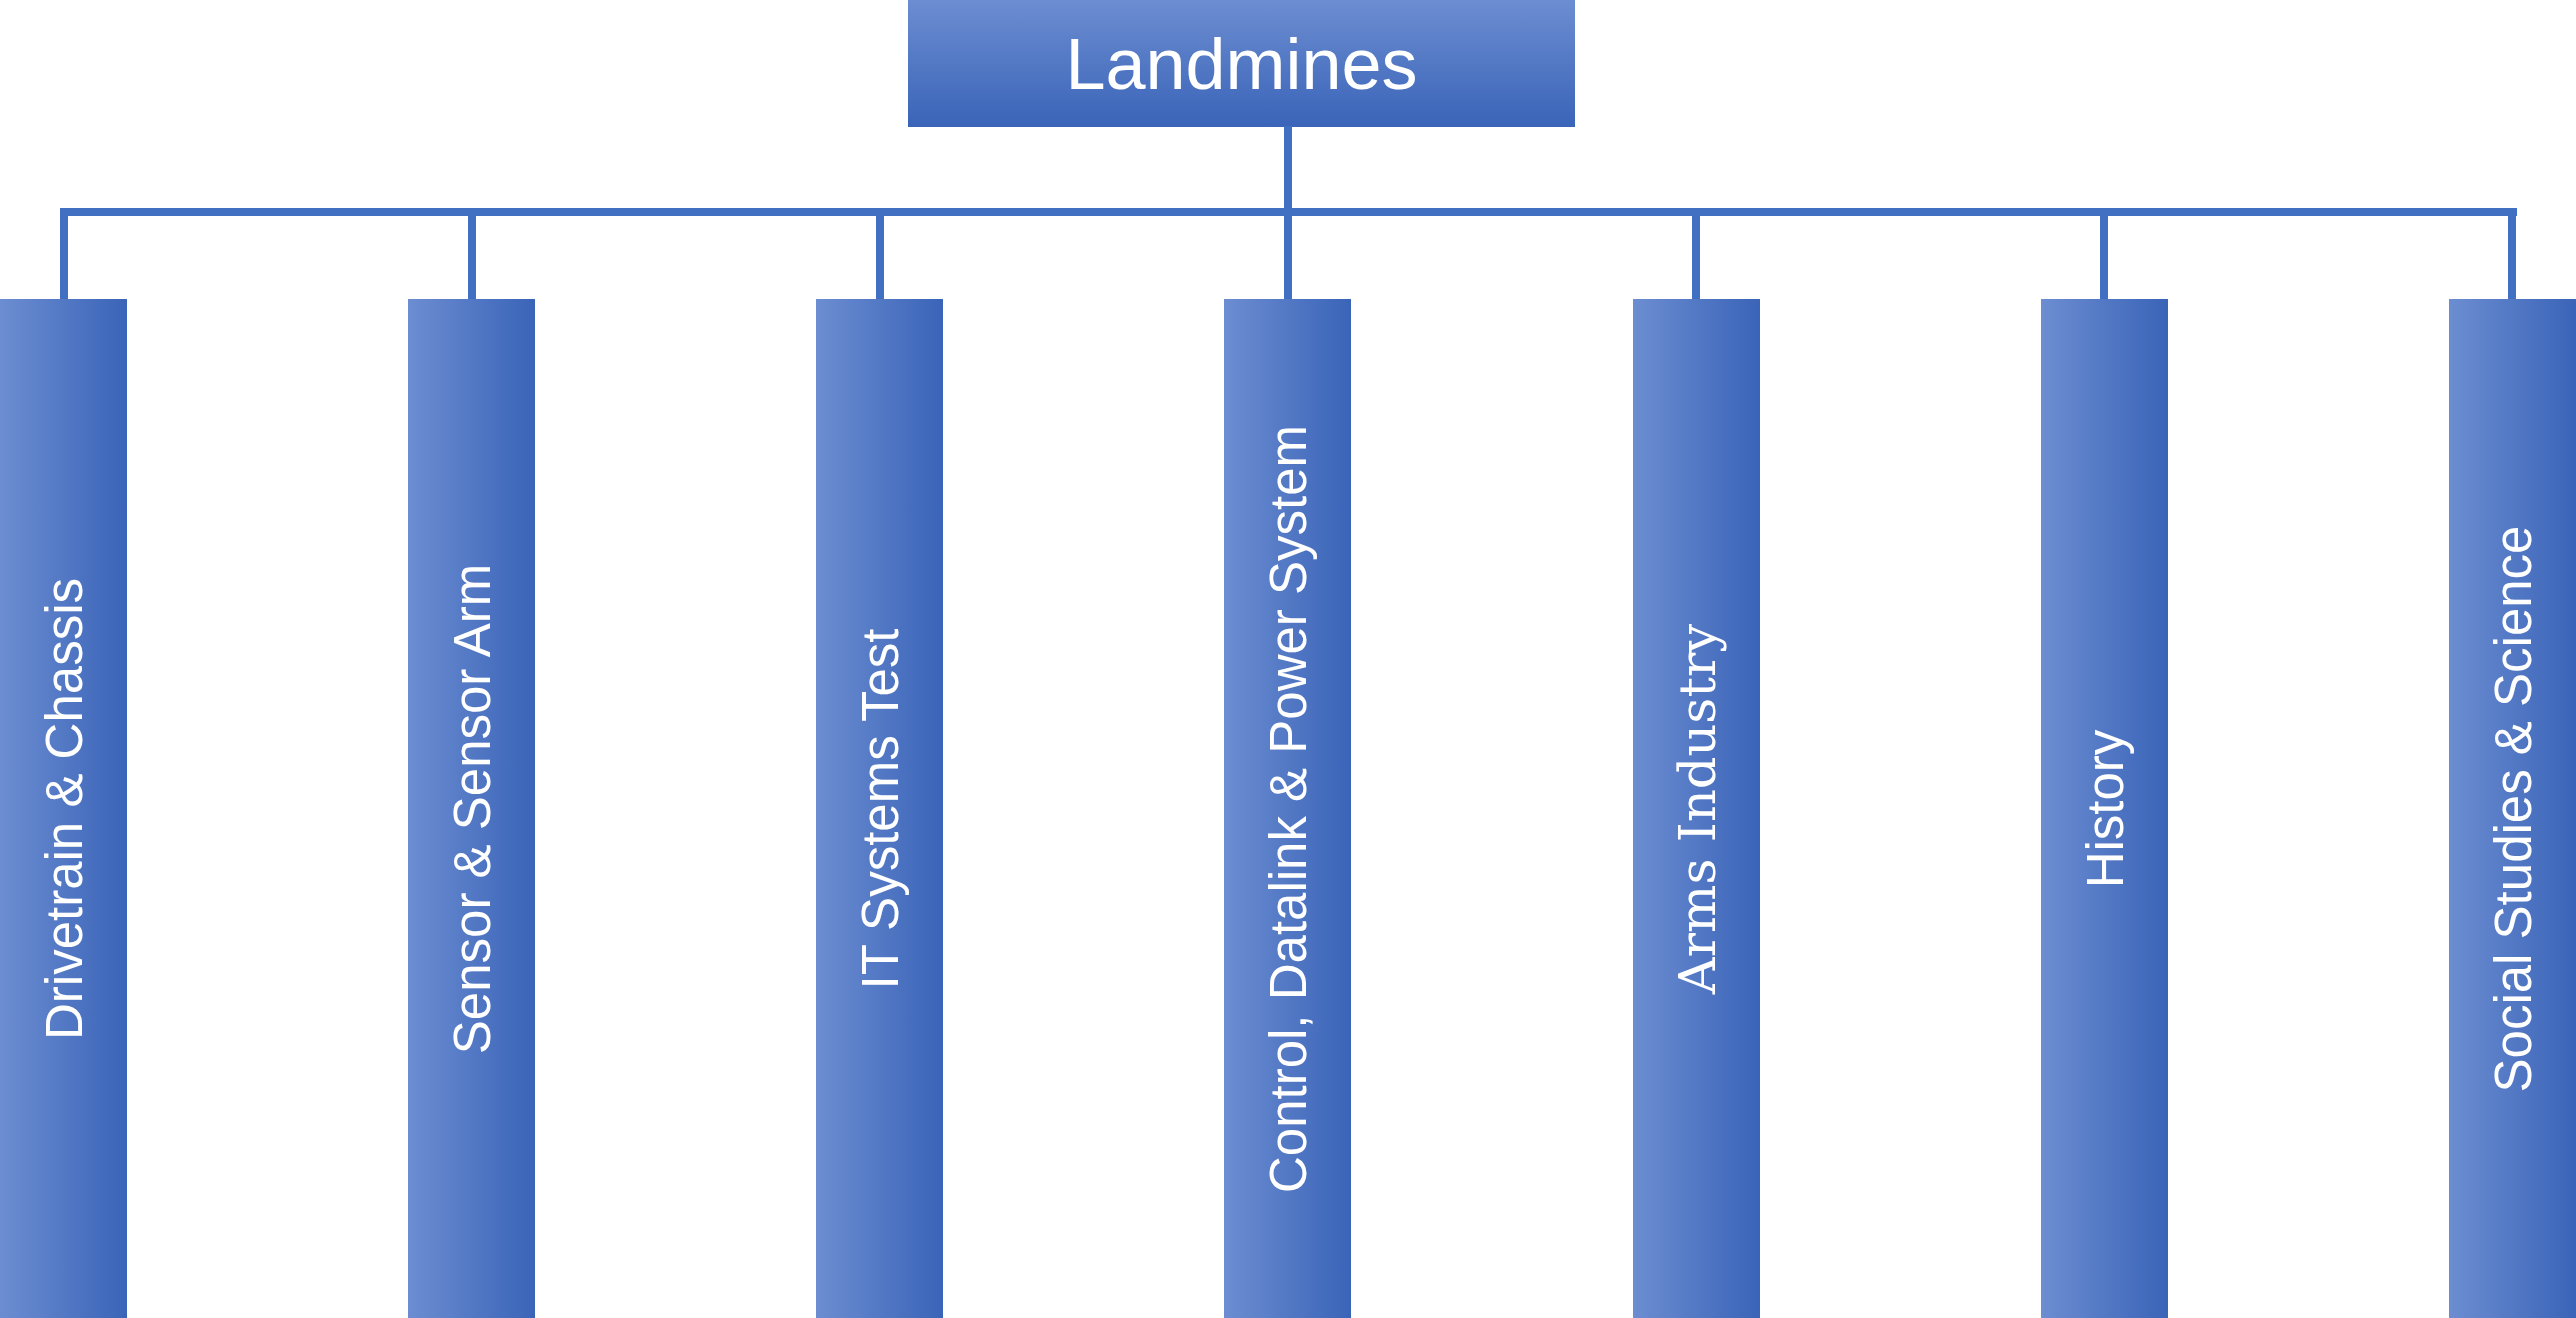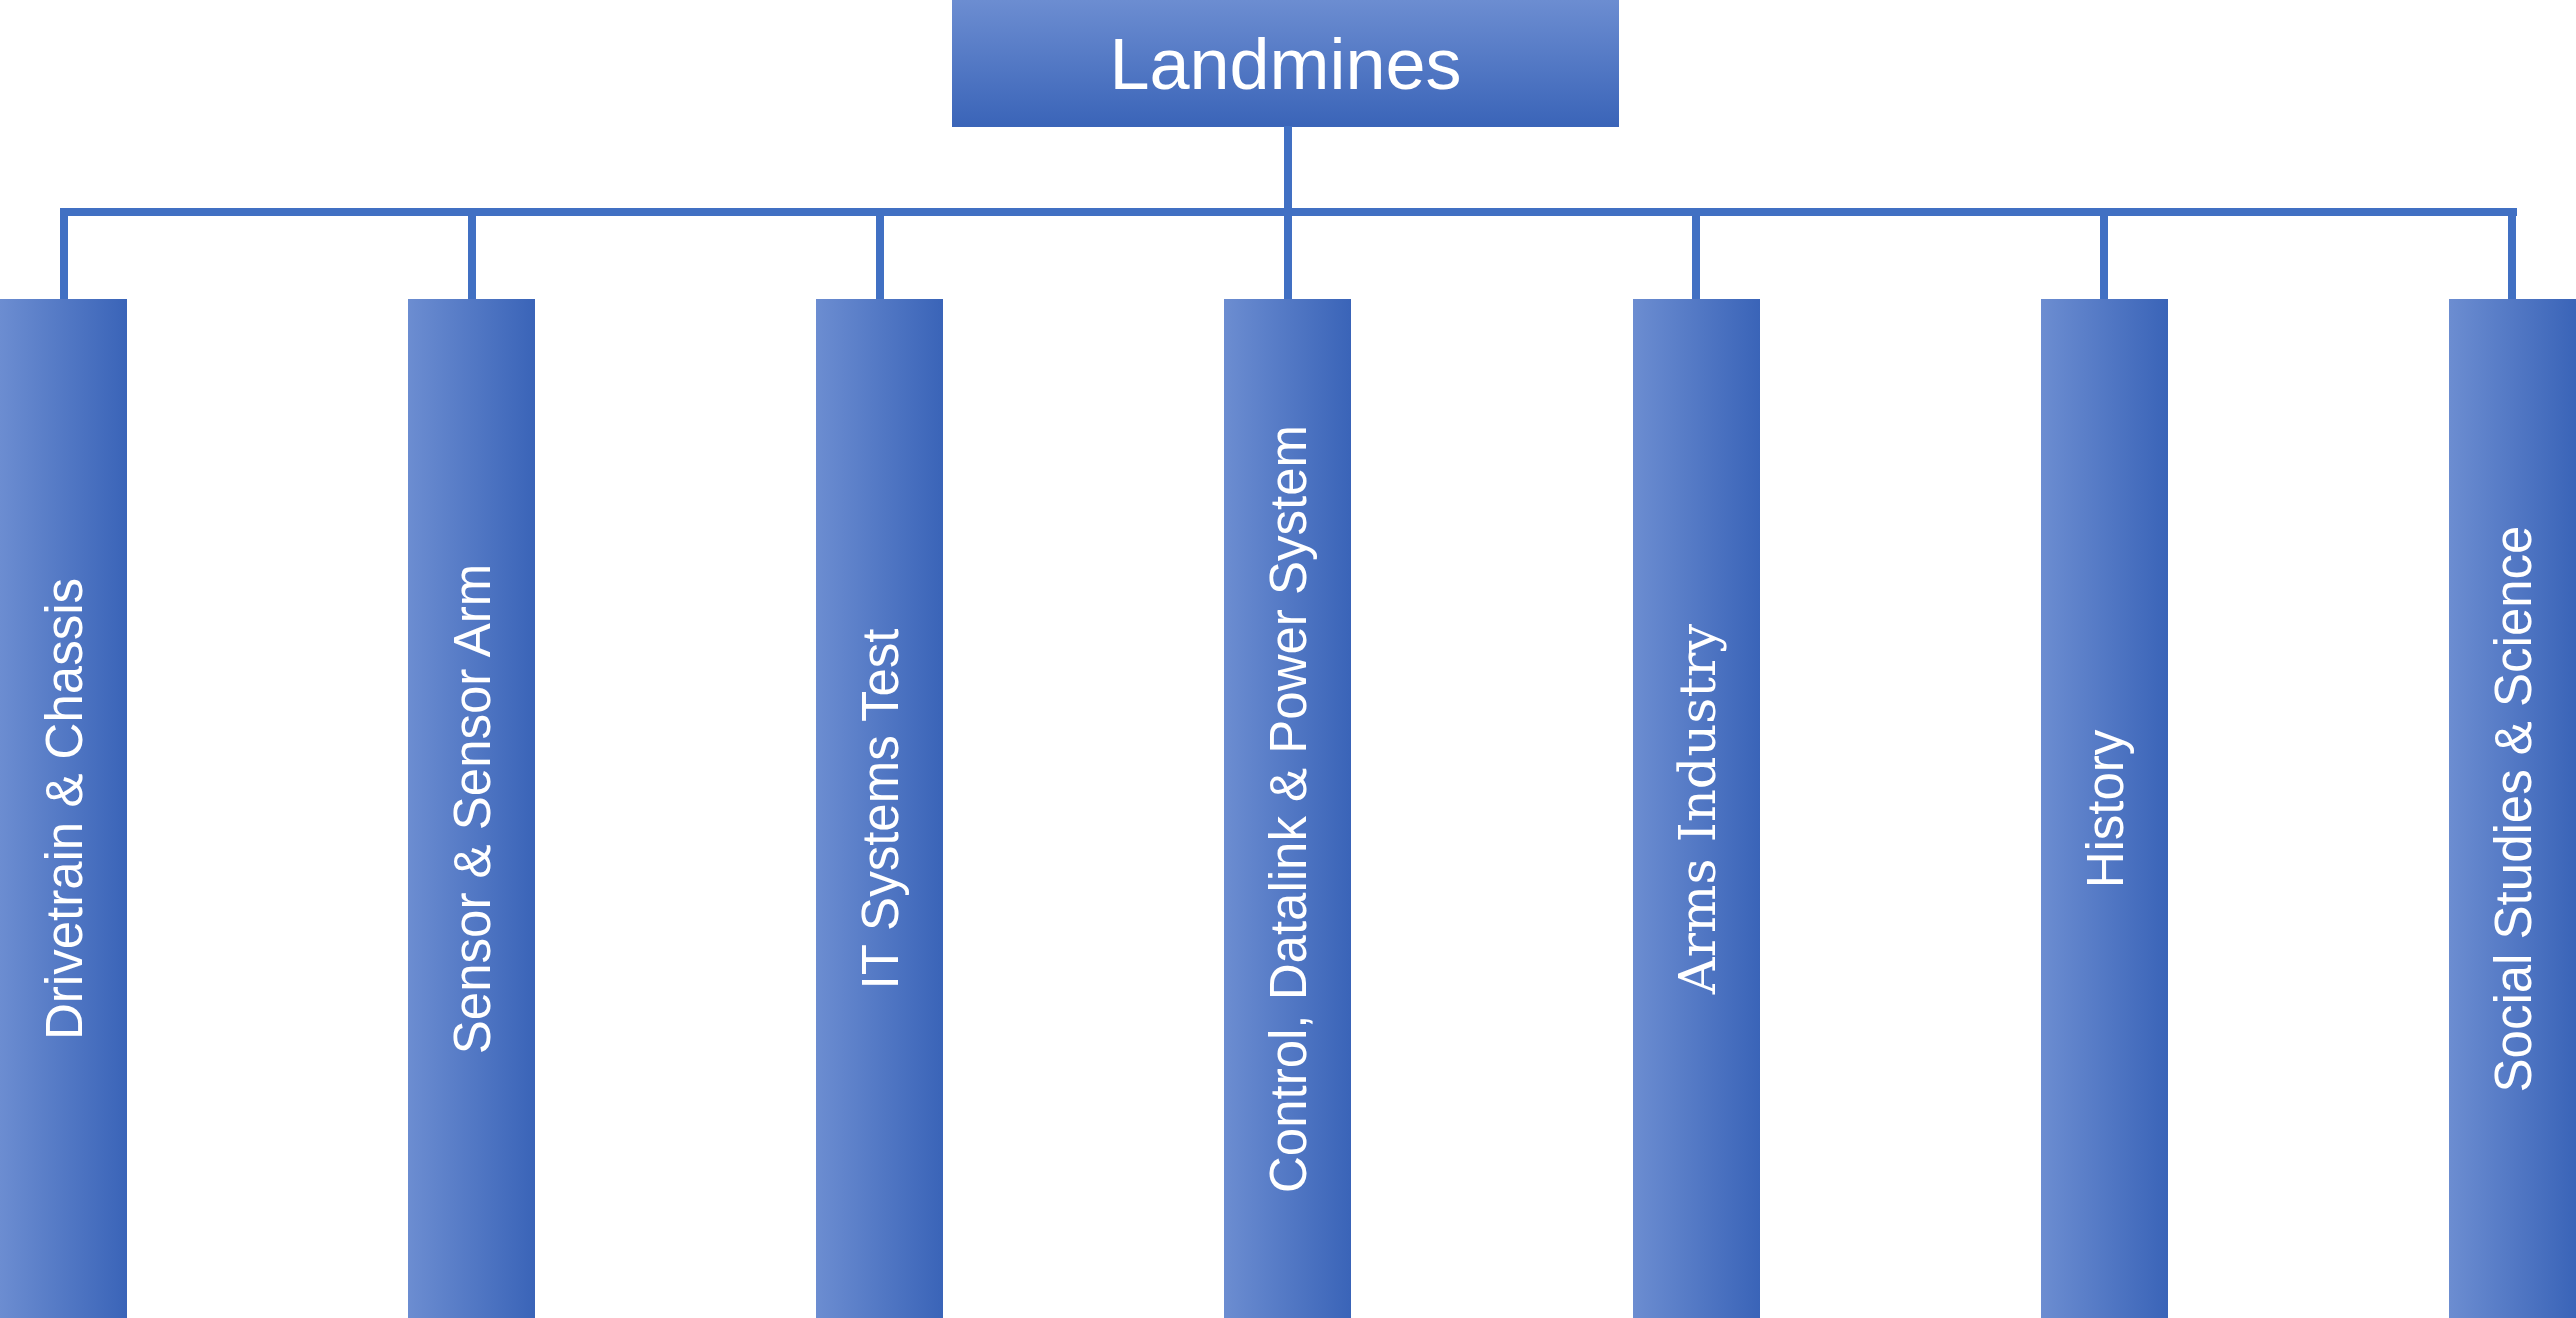--- a/index.html
+++ b/index.html
@@ -15,21 +15,21 @@
   }
   .canvas {
     position: relative;
     width: 2576px;
     height: 1318px;
     background: var(--bg, #ffffff);
   }
   
   .root-node {
     position: absolute;
-    left: 952px;
+    left: 908px;
     top: 0;
     width: 667px;
     height: 127px;
     background: linear-gradient(to bottom, var(--grad-light, #6c8dd1), var(--grad-dark, #3a64b8));
     display: flex;
     align-items: center;
     justify-content: center;
   }
   .root-label {
     color: var(--text, #ffffff);

